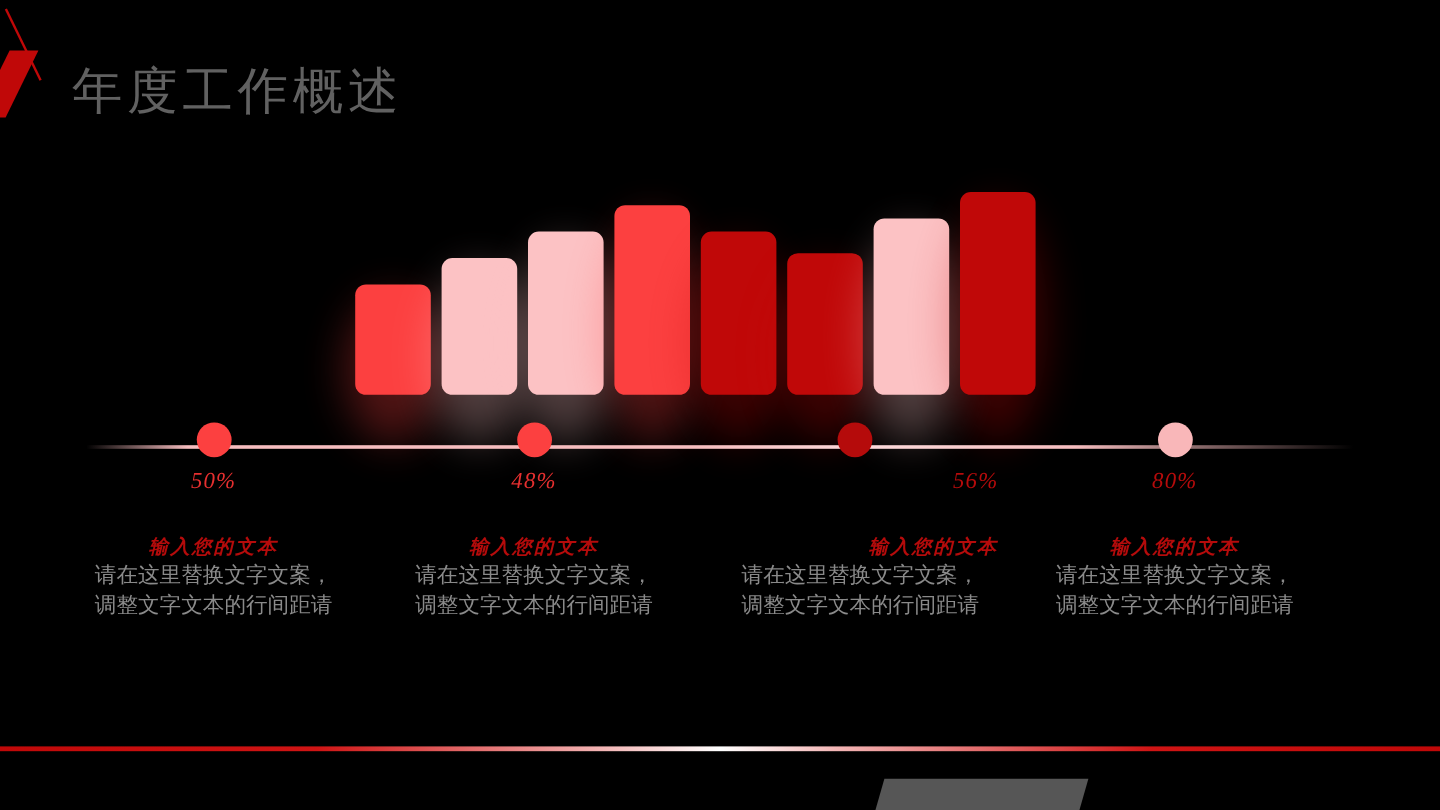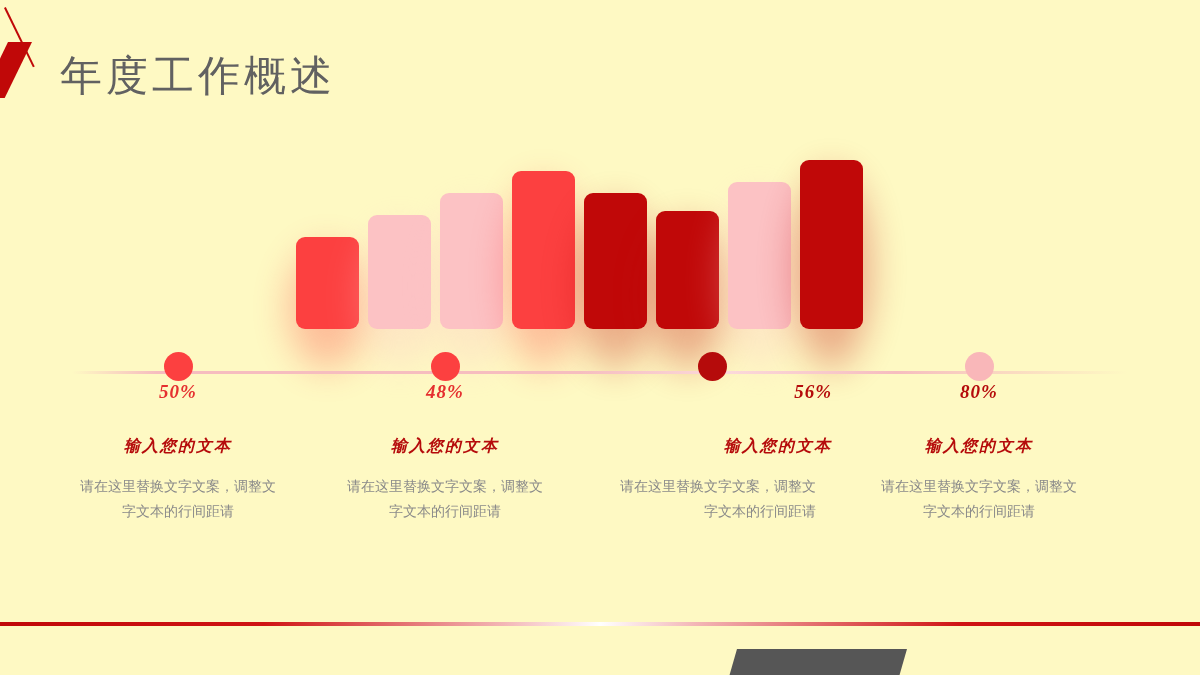--- a/index.html
+++ b/index.html
@@ -5,21 +5,21 @@
   * { box-sizing: border-box; margin: 0; padding: 0; }
   html, body {
     width: 1200px; height: 675px;
     background: #ffffff;
     font-family: "Liberation Sans", sans-serif;
     overflow: hidden;
   }
   #slide {
     position: relative;
     width: 1200px; height: 675px;
-    background: #fef9c3;
+    background: #000000;
   }
 
   
   .deco-thin {
     position: absolute;
     left: 4px; top: 8px;
     width: 2px; height: 66px;
     background: #c00808;
     transform: rotate(-26deg);
     transform-origin: top left;
@@ -92,39 +92,39 @@
   .dot::after {
     content: "";
     position: absolute;
     left: -5px; top: -5px;
     width: 39px; height: 39px;
     border-radius: 50%;
     background: rgba(255,255,255,.55);
     z-index: -1;
   }
   .pct {
+    margin-top: 10px;
     font-family: "Liberation Serif", "DejaVu Serif", serif;
     font-size: 19px;
-    font-weight: bold;
+    font-weight: normal;
     font-style: italic;
     letter-spacing: 1px;
   }
   .col-head {
     margin-top: 33px;
     font-family: "Liberation Serif", "DejaVu Serif", serif;
     font-size: 16px;
     font-weight: bold;
     font-style: italic;
     letter-spacing: 2px;
     color: #b50b0b;
   }
   .col-body {
-    margin-top: 17px;
-    font-family: "Liberation Serif", "DejaVu Serif", serif;
-    font-size: 14px;
+    font-family: "Liberation Serif", "DejaVu Serif", serif;
+    font-size: 18px;
     line-height: 25px;
     color: #8a8a8a;
     padding: 0 16px;
   }
 
   
   .bottom-line {
     position: absolute;
     left: 0; top: 622px;
     width: 1200px; height: 4px;

